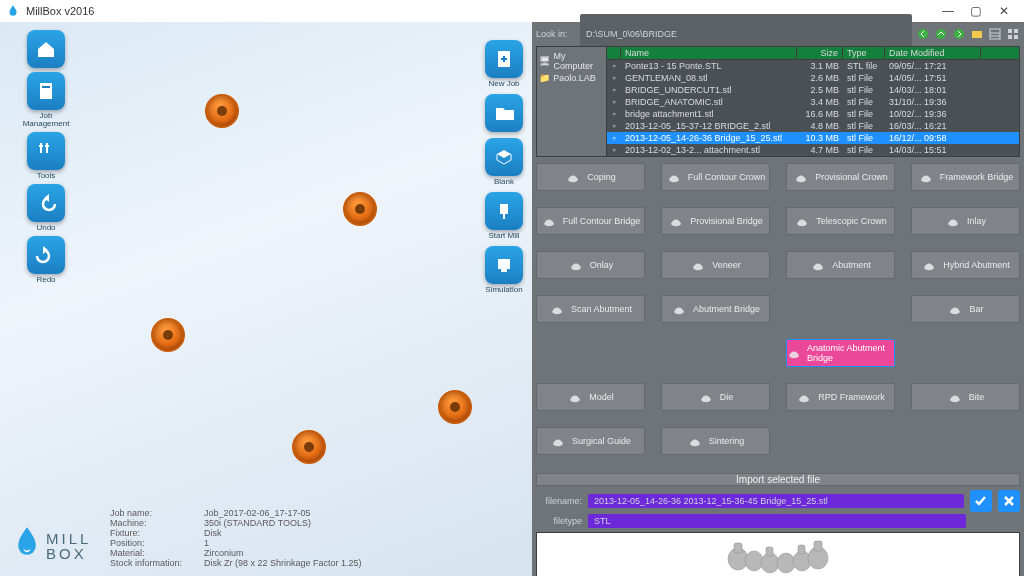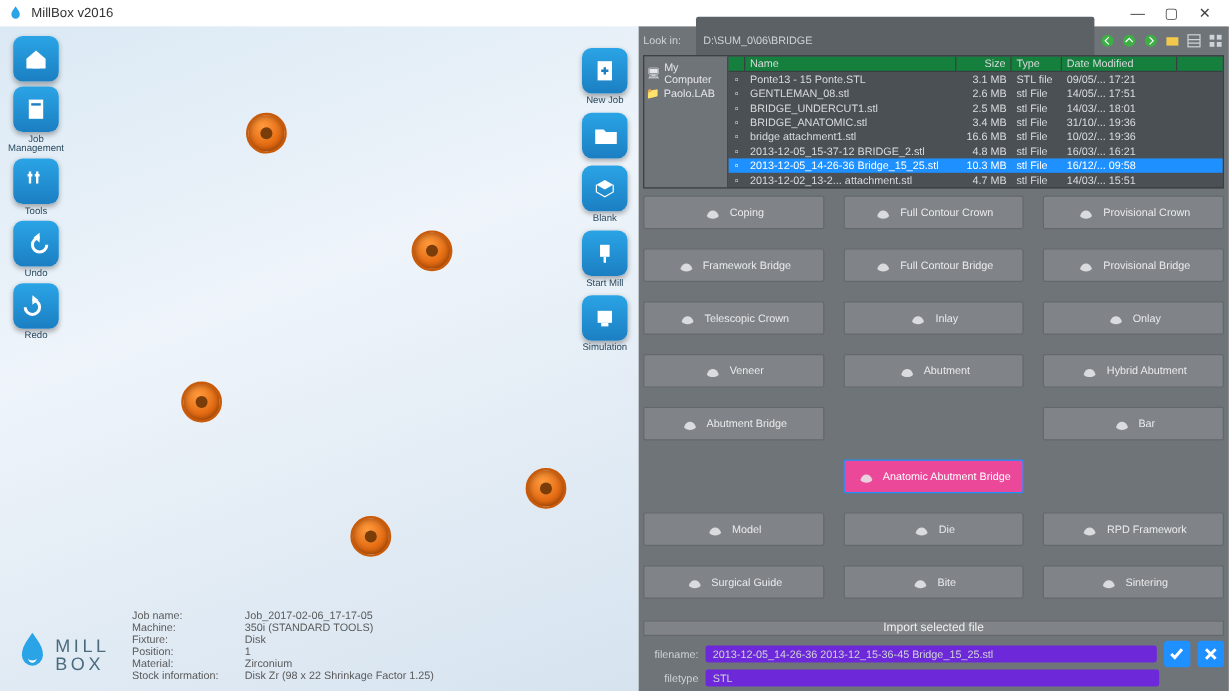--- a/index.html
+++ b/index.html
@@ -9,21 +9,21 @@
 .titlebar { height: 22px; display: flex; align-items: center; padding: 0 6px; background: #fff; font-size: 11px; color: #333; }
 .titlebar .app-icon { width: 14px; height: 14px; margin-right: 6px; display: inline-flex; align-items: center; justify-content: center; }
 .titlebar .spacer { flex: 1; }
 .titlebar .win-btn { width: 28px; height: 22px; display: flex; align-items: center; justify-content: center; font-size: 12px; color: #444; cursor: pointer; }
 
 
 .content { position: absolute; top: 22px; left: 0; right: 0; bottom: 0; display: flex; }
 .viewport { flex: 1; position: relative; background: linear-gradient(160deg, #dbe9f4 0%, #eef4fa 40%, #d6e3ef 100%); overflow: hidden; }
 
 
-.left-toolbar { position: absolute; top: 8px; left: 8px; display: flex; flex-direction: column; gap: 4px; align-items: center; z-index: 5; }
+.left-toolbar { position: absolute; top: 8px; left: 24px; display: flex; flex-direction: column; gap: 4px; align-items: center; z-index: 5; }
 .tool-btn { width: 44px; display: flex; flex-direction: column; align-items: center; cursor: pointer; }
 .tool-btn .icon-box { width: 38px; height: 38px; border-radius: 8px; background: linear-gradient(#2aa4e6,#1b7fc2); display: flex; align-items: center; justify-content: center; box-shadow: 0 2px 4px rgba(0,0,0,.3); }
 .tool-btn .icon-box svg { width: 22px; height: 22px; fill: #fff; }
 .tool-btn .label { font-size: 8px; color: #2a4a5f; margin-top: 2px; text-align: center; line-height: 1; }
 
 
 .right-toolbar { position: absolute; top: 18px; right: 6px; display: flex; flex-direction: column; gap: 6px; align-items: center; z-index: 5; }
 
 
 .logo { position: absolute; left: 12px; bottom: 10px; display: flex; align-items: center; gap: 4px; z-index: 5; }
@@ -49,21 +49,21 @@
 .file-list .row { display: flex; font-size: 9px; color: #d9dcde; cursor: pointer; padding: 0 0; }
 .file-list .row span { padding: 1px 4px; overflow: hidden; white-space: nowrap; }
 .file-list .row.selected { background: #1e90ff; color: #fff; }
 .col-icon { width: 14px; text-align:center; }
 .col-name { width: 176px; }
 .col-size { width: 46px; text-align: right; }
 .col-type { width: 42px; }
 .col-date { width: 96px; }
 
 
-.cat-grid { display: grid; grid-template-columns: repeat(3, 1fr); gap: 16px; padding: 2px 0; }
+.cat-grid { display: grid; grid-template-columns: repeat(4, 1fr); gap: 16px; padding: 2px 0; }
 .cat-btn { background: #808488; border: 1px solid #64686c; height: 28px; display: flex; align-items: center; justify-content: center; gap: 6px; font-size: 9px; color: #e9ebed; cursor: pointer; border-radius: 2px; }
 .cat-btn.selected { background: #ec4899; border-color: #1e90ff; color: #fff; margin-top: 44px; }
 .cat-btn .ci { width: 16px; height: 16px; opacity: .85; display:flex; align-items:center; justify-content:center; }
 
 
 .import-bar { background: #808488; height: 18px; display: flex; align-items: center; justify-content: center; font-size: 10px; color: #eceeef; border: 1px solid #64686c; cursor: pointer; margin-top: 12px; }
 
 
 .field-row { display: flex; align-items: center; gap: 6px; }
 .field-row .flabel { font-size: 9px; color: #cfd3d7; width: 46px; text-align: right; }
@@ -457,20 +457,28 @@
             </svg>
           </span>
           <span>Hybrid Abutment</span>
         </div>
         <div class="cat-btn">
           <span class="ci">
             <svg width="14" height="14" viewBox="0 0 14 14">
               <path fill="#e9ebed" d="M2 10c2-6 8-6 10 0-2 3-8 3-10 0z"></path>
             </svg>
           </span>
+          <span>Scan Abutment</span>
+        </div>
+        <div class="cat-btn">
+          <span class="ci">
+            <svg width="14" height="14" viewBox="0 0 14 14">
+              <path fill="#e9ebed" d="M2 10c2-6 8-6 10 0-2 3-8 3-10 0z"></path>
+            </svg>
+          </span>
           <span>Abutment Bridge</span>
         </div>
         <div class="cat-btn selected">
           <span class="ci">
             <svg width="14" height="14" viewBox="0 0 14 14">
               <path fill="#e9ebed" d="M2 10c2-6 8-6 10 0-2 3-8 3-10 0z"></path>
             </svg>
           </span>
           <span>Anatomic Abutment Bridge</span>
         </div>
@@ -505,29 +513,29 @@
             </svg>
           </span>
           <span>RPD Framework</span>
         </div>
         <div class="cat-btn">
           <span class="ci">
             <svg width="14" height="14" viewBox="0 0 14 14">
               <path fill="#e9ebed" d="M2 10c2-6 8-6 10 0-2 3-8 3-10 0z"></path>
             </svg>
           </span>
+          <span>Bite</span>
+        </div>
+        <div class="cat-btn">
+          <span class="ci">
+            <svg width="14" height="14" viewBox="0 0 14 14">
+              <path fill="#e9ebed" d="M2 10c2-6 8-6 10 0-2 3-8 3-10 0z"></path>
+            </svg>
+          </span>
           <span>Surgical Guide</span>
-        </div>
-        <div class="cat-btn">
-          <span class="ci">
-            <svg width="14" height="14" viewBox="0 0 14 14">
-              <path fill="#e9ebed" d="M2 10c2-6 8-6 10 0-2 3-8 3-10 0z"></path>
-            </svg>
-          </span>
-          <span>Bite</span>
         </div>
         <div class="cat-btn">
           <span class="ci">
             <svg width="14" height="14" viewBox="0 0 14 14">
               <path fill="#e9ebed" d="M2 10c2-6 8-6 10 0-2 3-8 3-10 0z"></path>
             </svg>
           </span>
           <span>Sintering</span>
         </div>
       </div>

